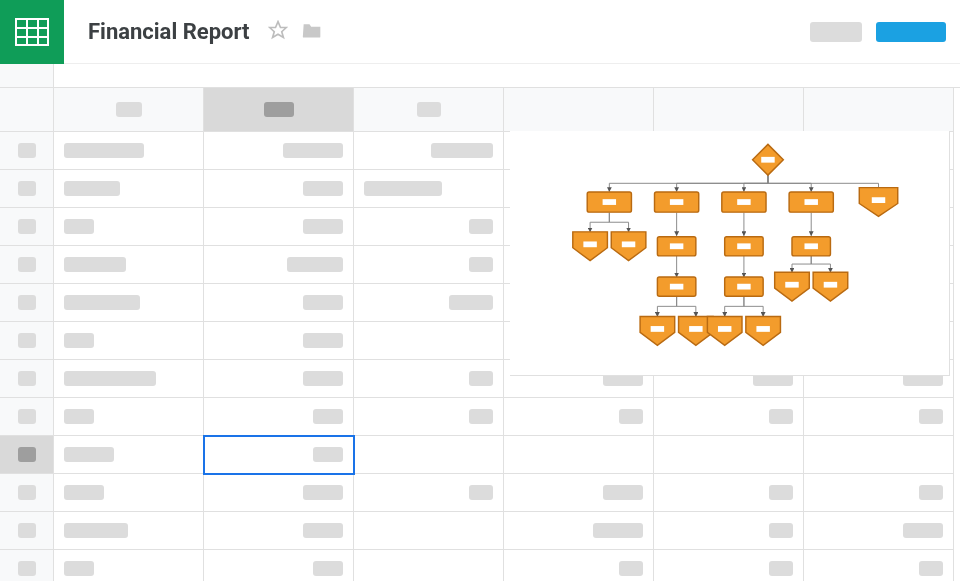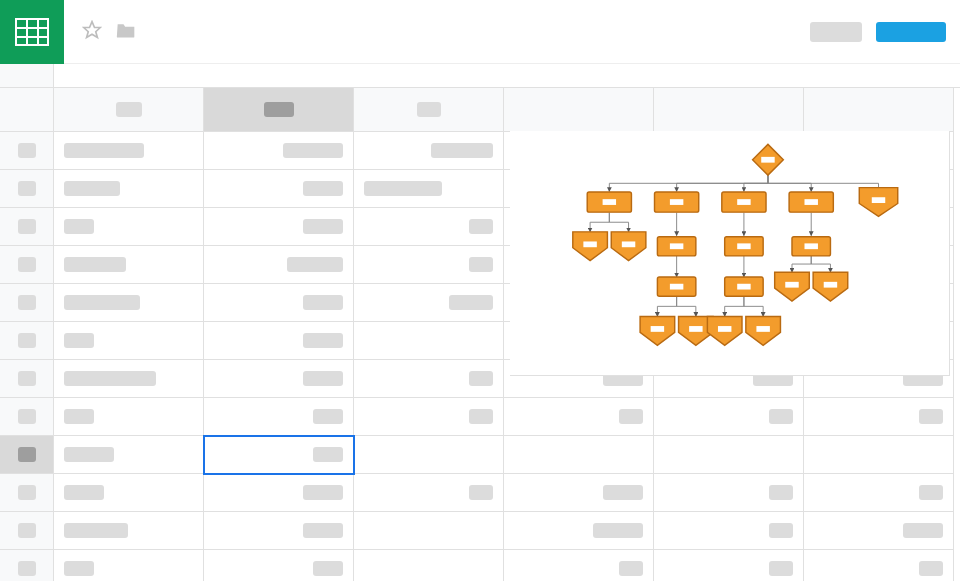--- a/index.html
+++ b/index.html
@@ -108,20 +108,21 @@
 <div class="header">
   <div class="app-icon">
     <svg width="34" height="28" viewBox="0 0 34 28">
       <rect x="1" y="1" width="32" height="26" fill="none" stroke="#fff" stroke-width="2"></rect>
       <line x1="1" y1="10" x2="33" y2="10" stroke="#fff" stroke-width="2"></line>
       <line x1="1" y1="19" x2="33" y2="19" stroke="#fff" stroke-width="2"></line>
       <line x1="12" y1="1" x2="12" y2="27" stroke="#fff" stroke-width="2"></line>
       <line x1="23" y1="1" x2="23" y2="27" stroke="#fff" stroke-width="2"></line>
     </svg>
   </div>
+  <div class="title">Financial Report</div>
   <span class="star-icon">
     <svg width="20" height="20" viewBox="0 0 24 24" fill="none" stroke="#bdbdbd" stroke-width="2">
       <polygon points="12,2 15,9 22,9 16.5,14 18.5,21 12,17 5.5,21 7.5,14 2,9 9,9"></polygon>
     </svg>
   </span>
   <span class="folder-icon">
     <svg width="20" height="18" viewBox="0 0 24 20" fill="#c8c8c8">
       <path d="M2 3 h7 l2 3 h11 v12 a1 1 0 0 1 -1 1 h-19 a1 1 0 0 1 -1 -1 z"></path>
     </svg>
   </span>

